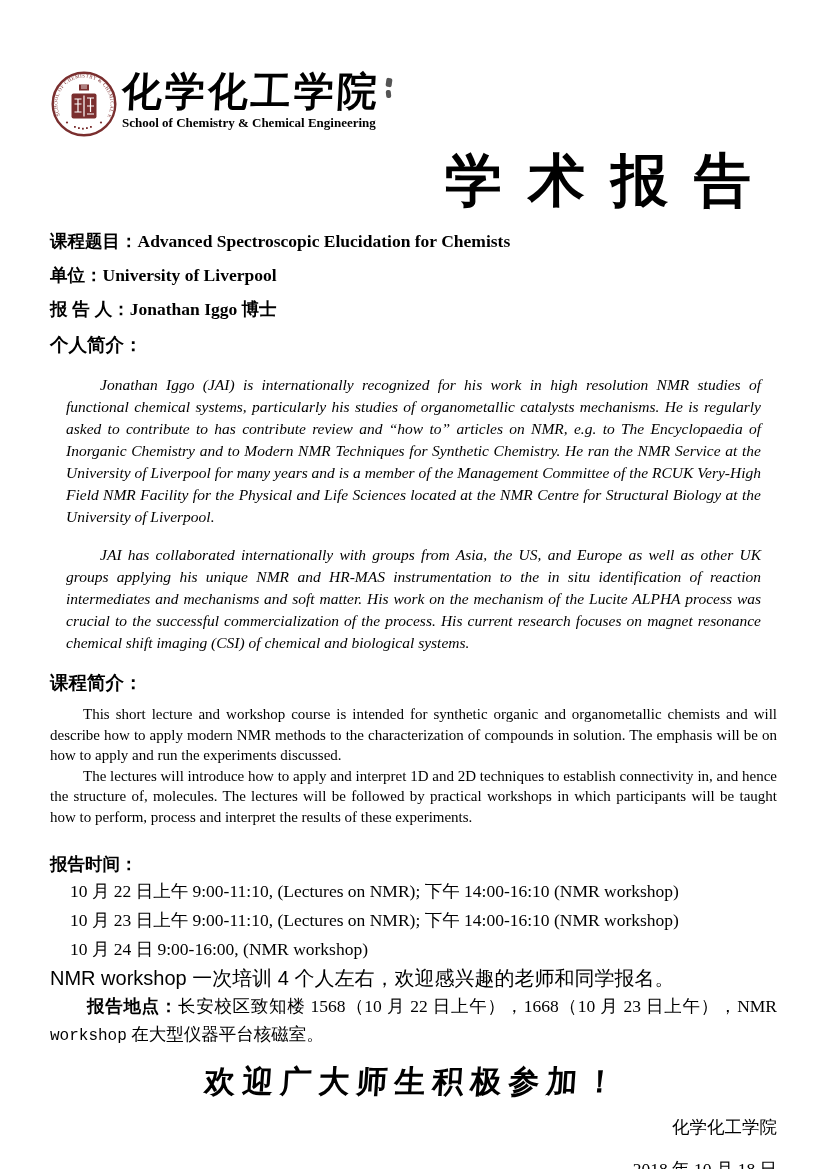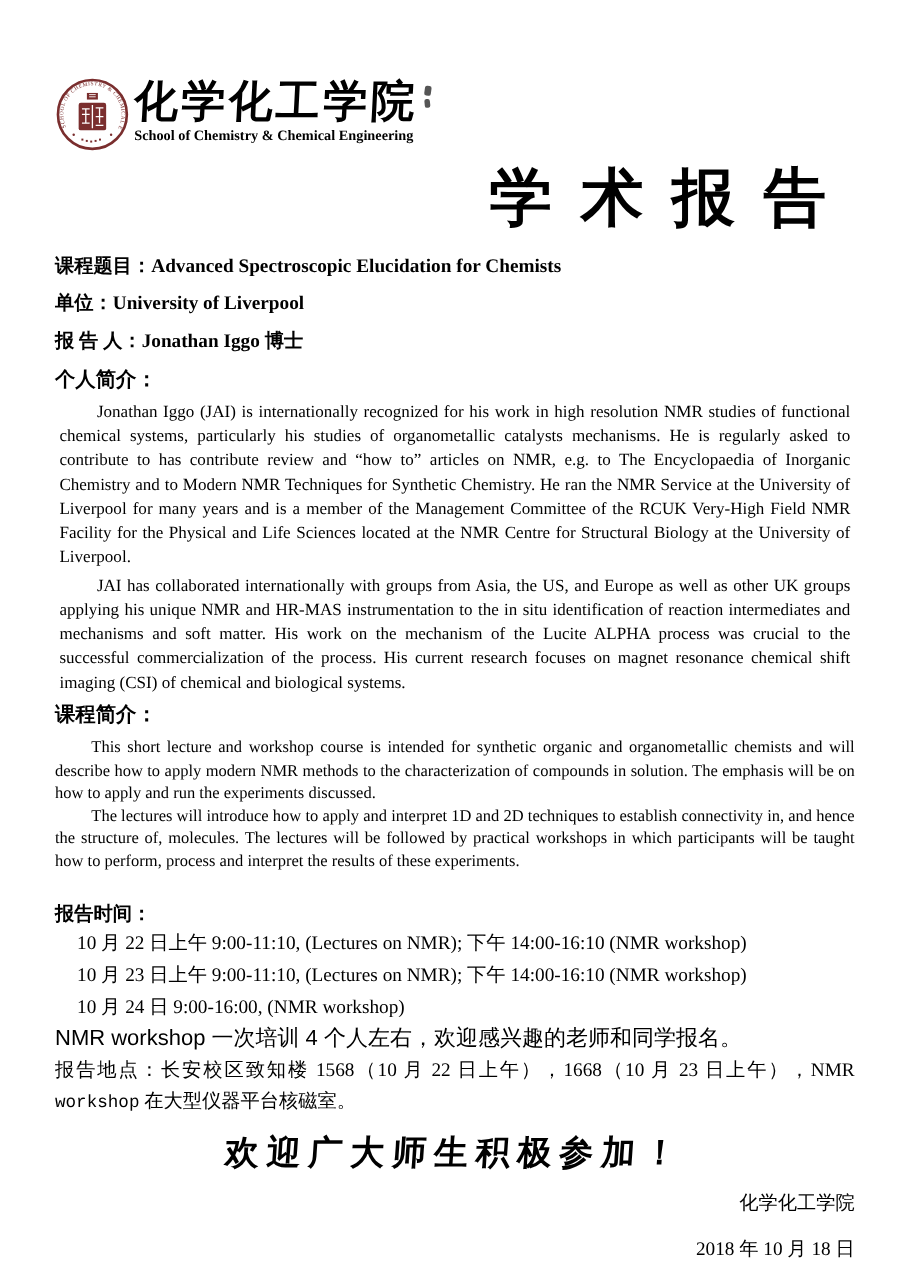--- a/index.html
+++ b/index.html
@@ -56,39 +56,40 @@
     margin-top: 8px;
     text-align: center;
     font-family: "Liberation Mono", "DejaVu Sans Mono", monospace;
     font-size: 19px;
     letter-spacing: 1px;
   }
 
   
   .meta { margin-top: 10px; }
   .meta-row { line-height: 34px; font-size: 17.5px; font-weight: bold; }
-  .label-sans { font-family: Liberation Serif, serif; font-weight: bold; }
+  .label-sans { font-family: Liberation Sans, sans-serif; font-weight: bold; }
   .meta-value { font-family: "Liberation Serif", serif; font-weight: bold; }
 
   
   .section-heading {
     font-family: "Liberation Sans", sans-serif;
     font-weight: bold;
     font-size: 18.5px;
     line-height: 26px;
     margin: 6px 0 6px 0;
   }
   .section-heading.course { margin-top: 2px; margin-bottom: 8px; }
 
   p.body1 {
-    margin: 4px;
+    margin: 16px;
     text-align: justify;
     text-indent: 2.2em;
     font-size: 15.5px;
     line-height: 22px;
+    font-style: italic;
   }
   p.body2 {
     margin: 0;
     text-align: justify;
     text-indent: 2.2em;
     font-size: 15px;
     line-height: 20.5px;
   }
 
   
@@ -99,21 +100,21 @@
     line-height: 26px;
     margin-top: 24px;
   }
   .sched-line { font-size: 17.5px; line-height: 29px; margin-left: 20px; }
   .note-line {
     font-family: Liberation Sans, sans-serif;
     font-size: 20px;
     line-height: 28px;
   }
   .location-block { font-size: 17.5px; line-height: 28px; text-align: justify; }
-  .location-label { font-family: "Liberation Sans", sans-serif; font-weight: normal; }
+  .location-label { font-family: "Liberation Sans", sans-serif; font-weight: bold; margin-left: 37px; }
   .mono-inline { font-family: "Liberation Mono", "DejaVu Sans Mono", monospace; font-size: 16px; }
 
   
   .welcome-line {
     margin-top: 10px;
     text-align: center;
     font-family: "Liberation Serif", serif;
     font-weight: bold;
     font-size: 31px;
     line-height: 44px;

